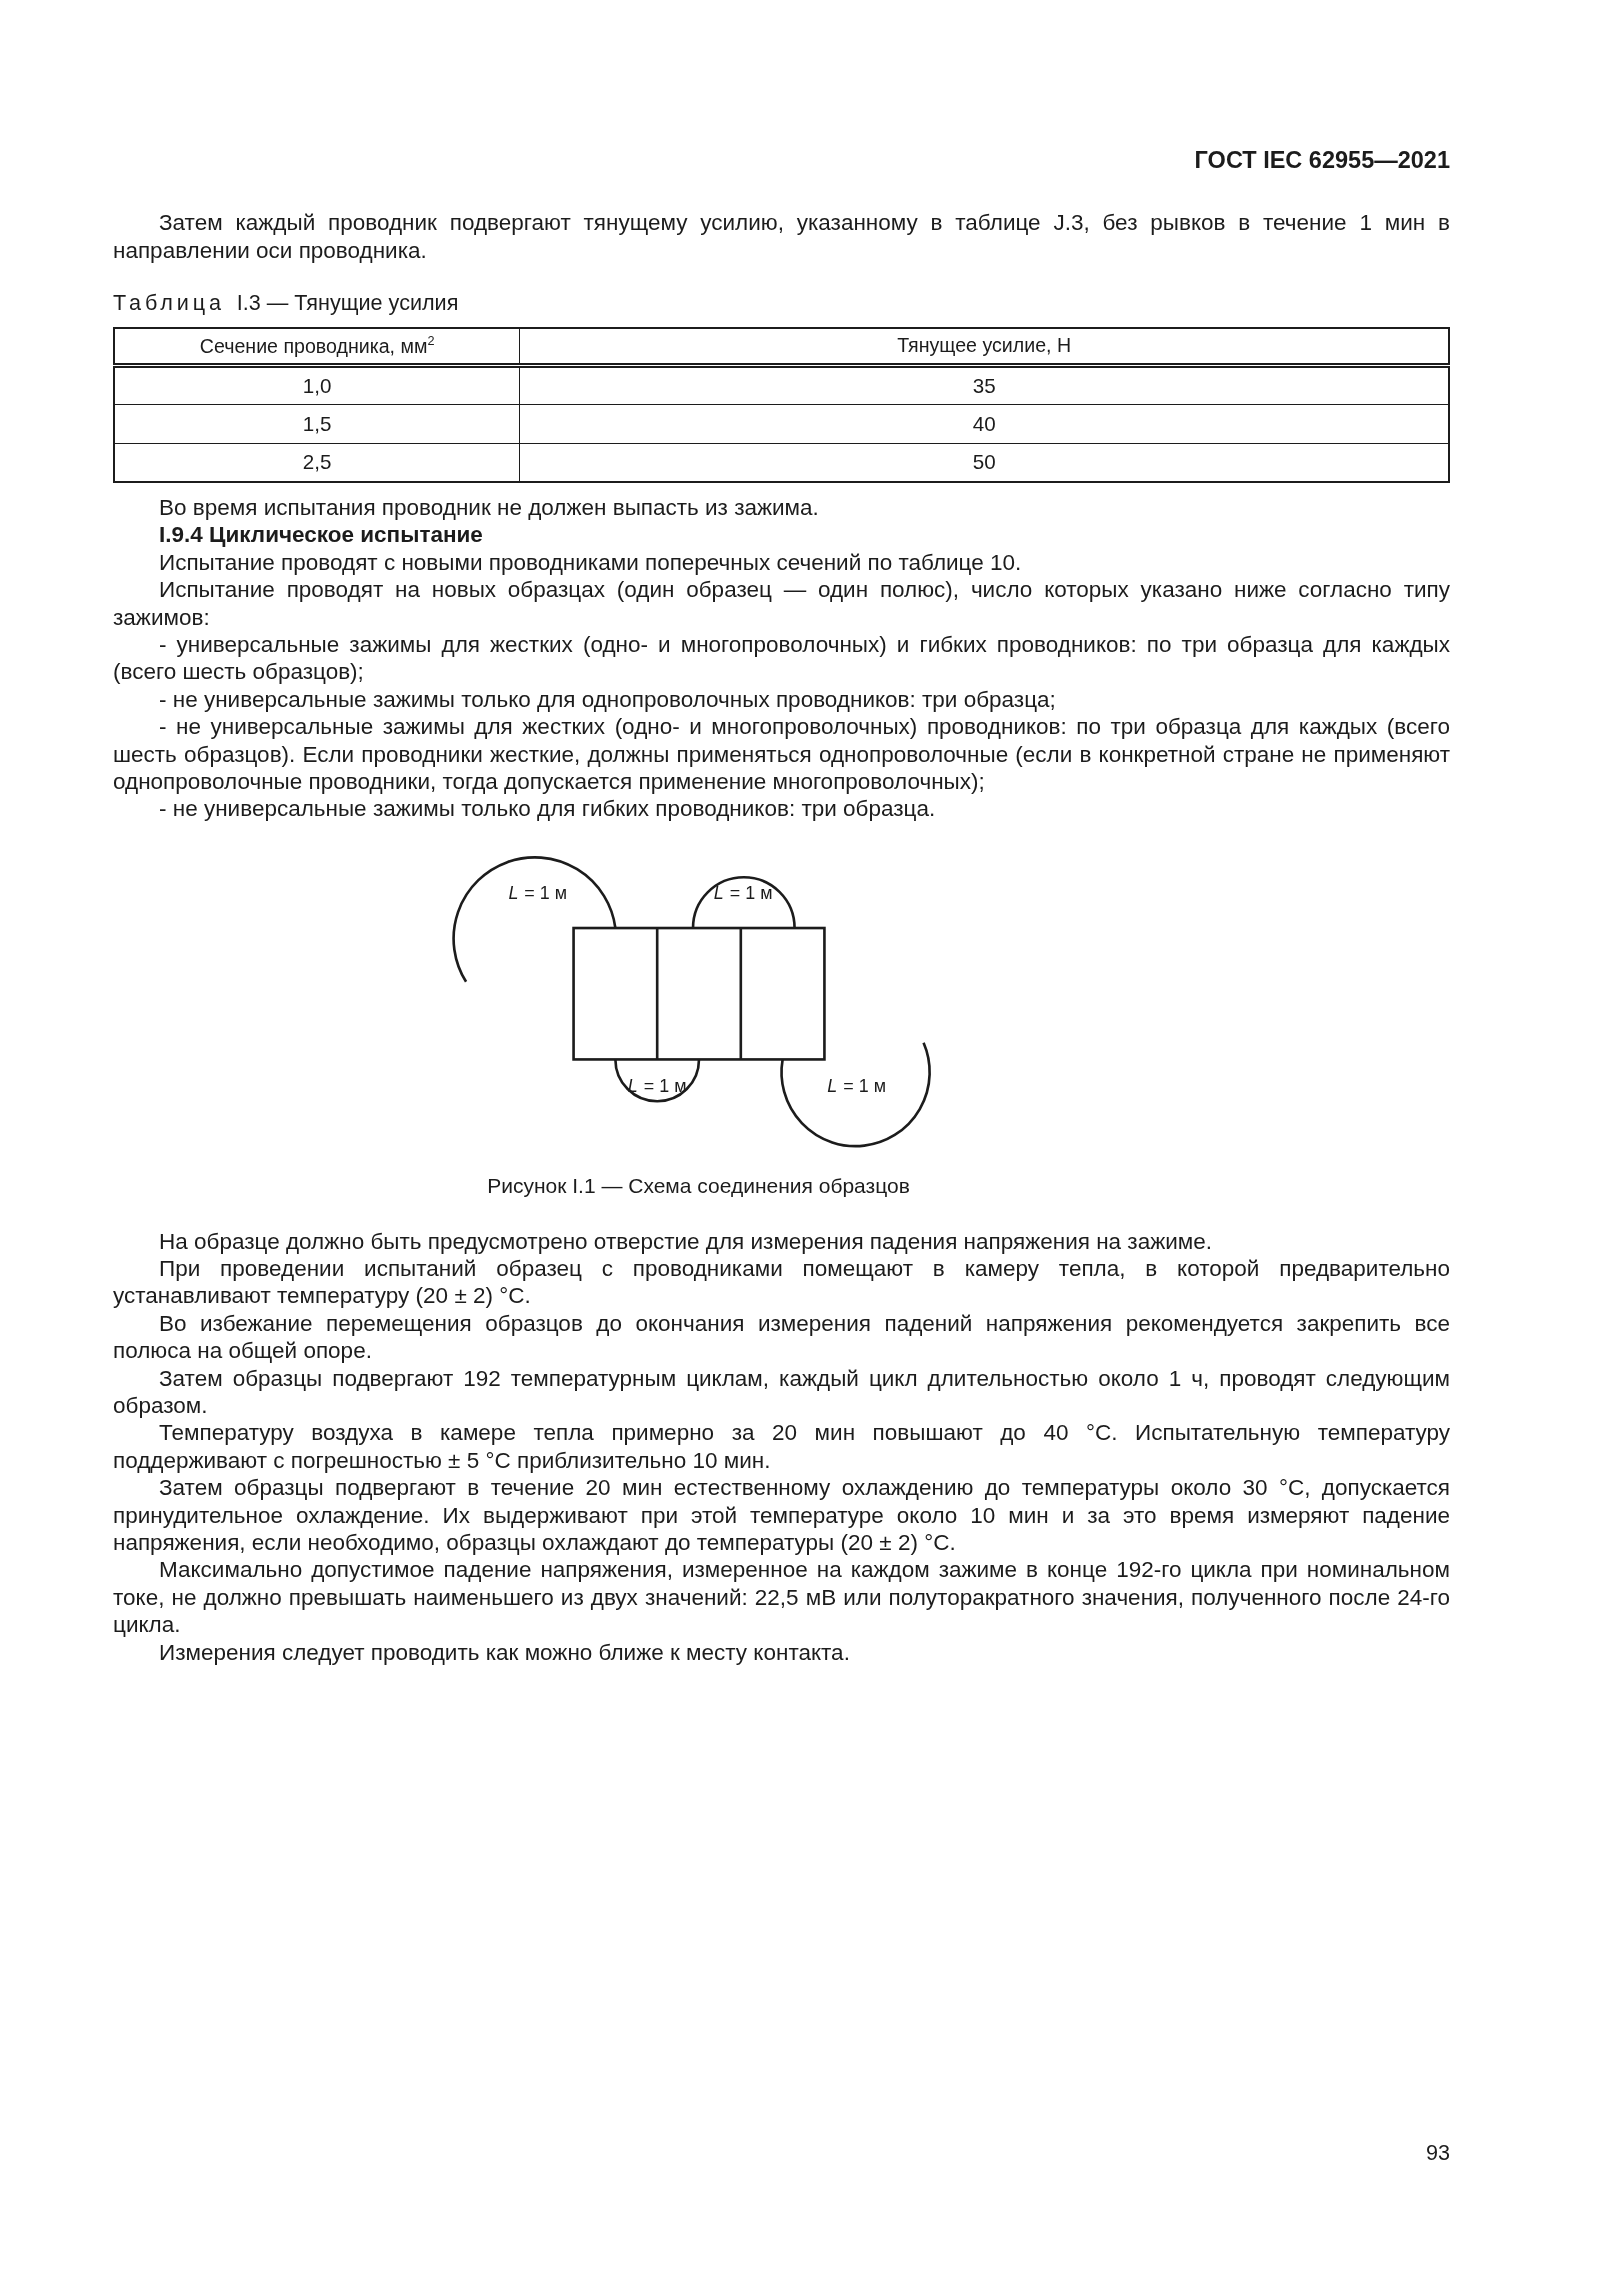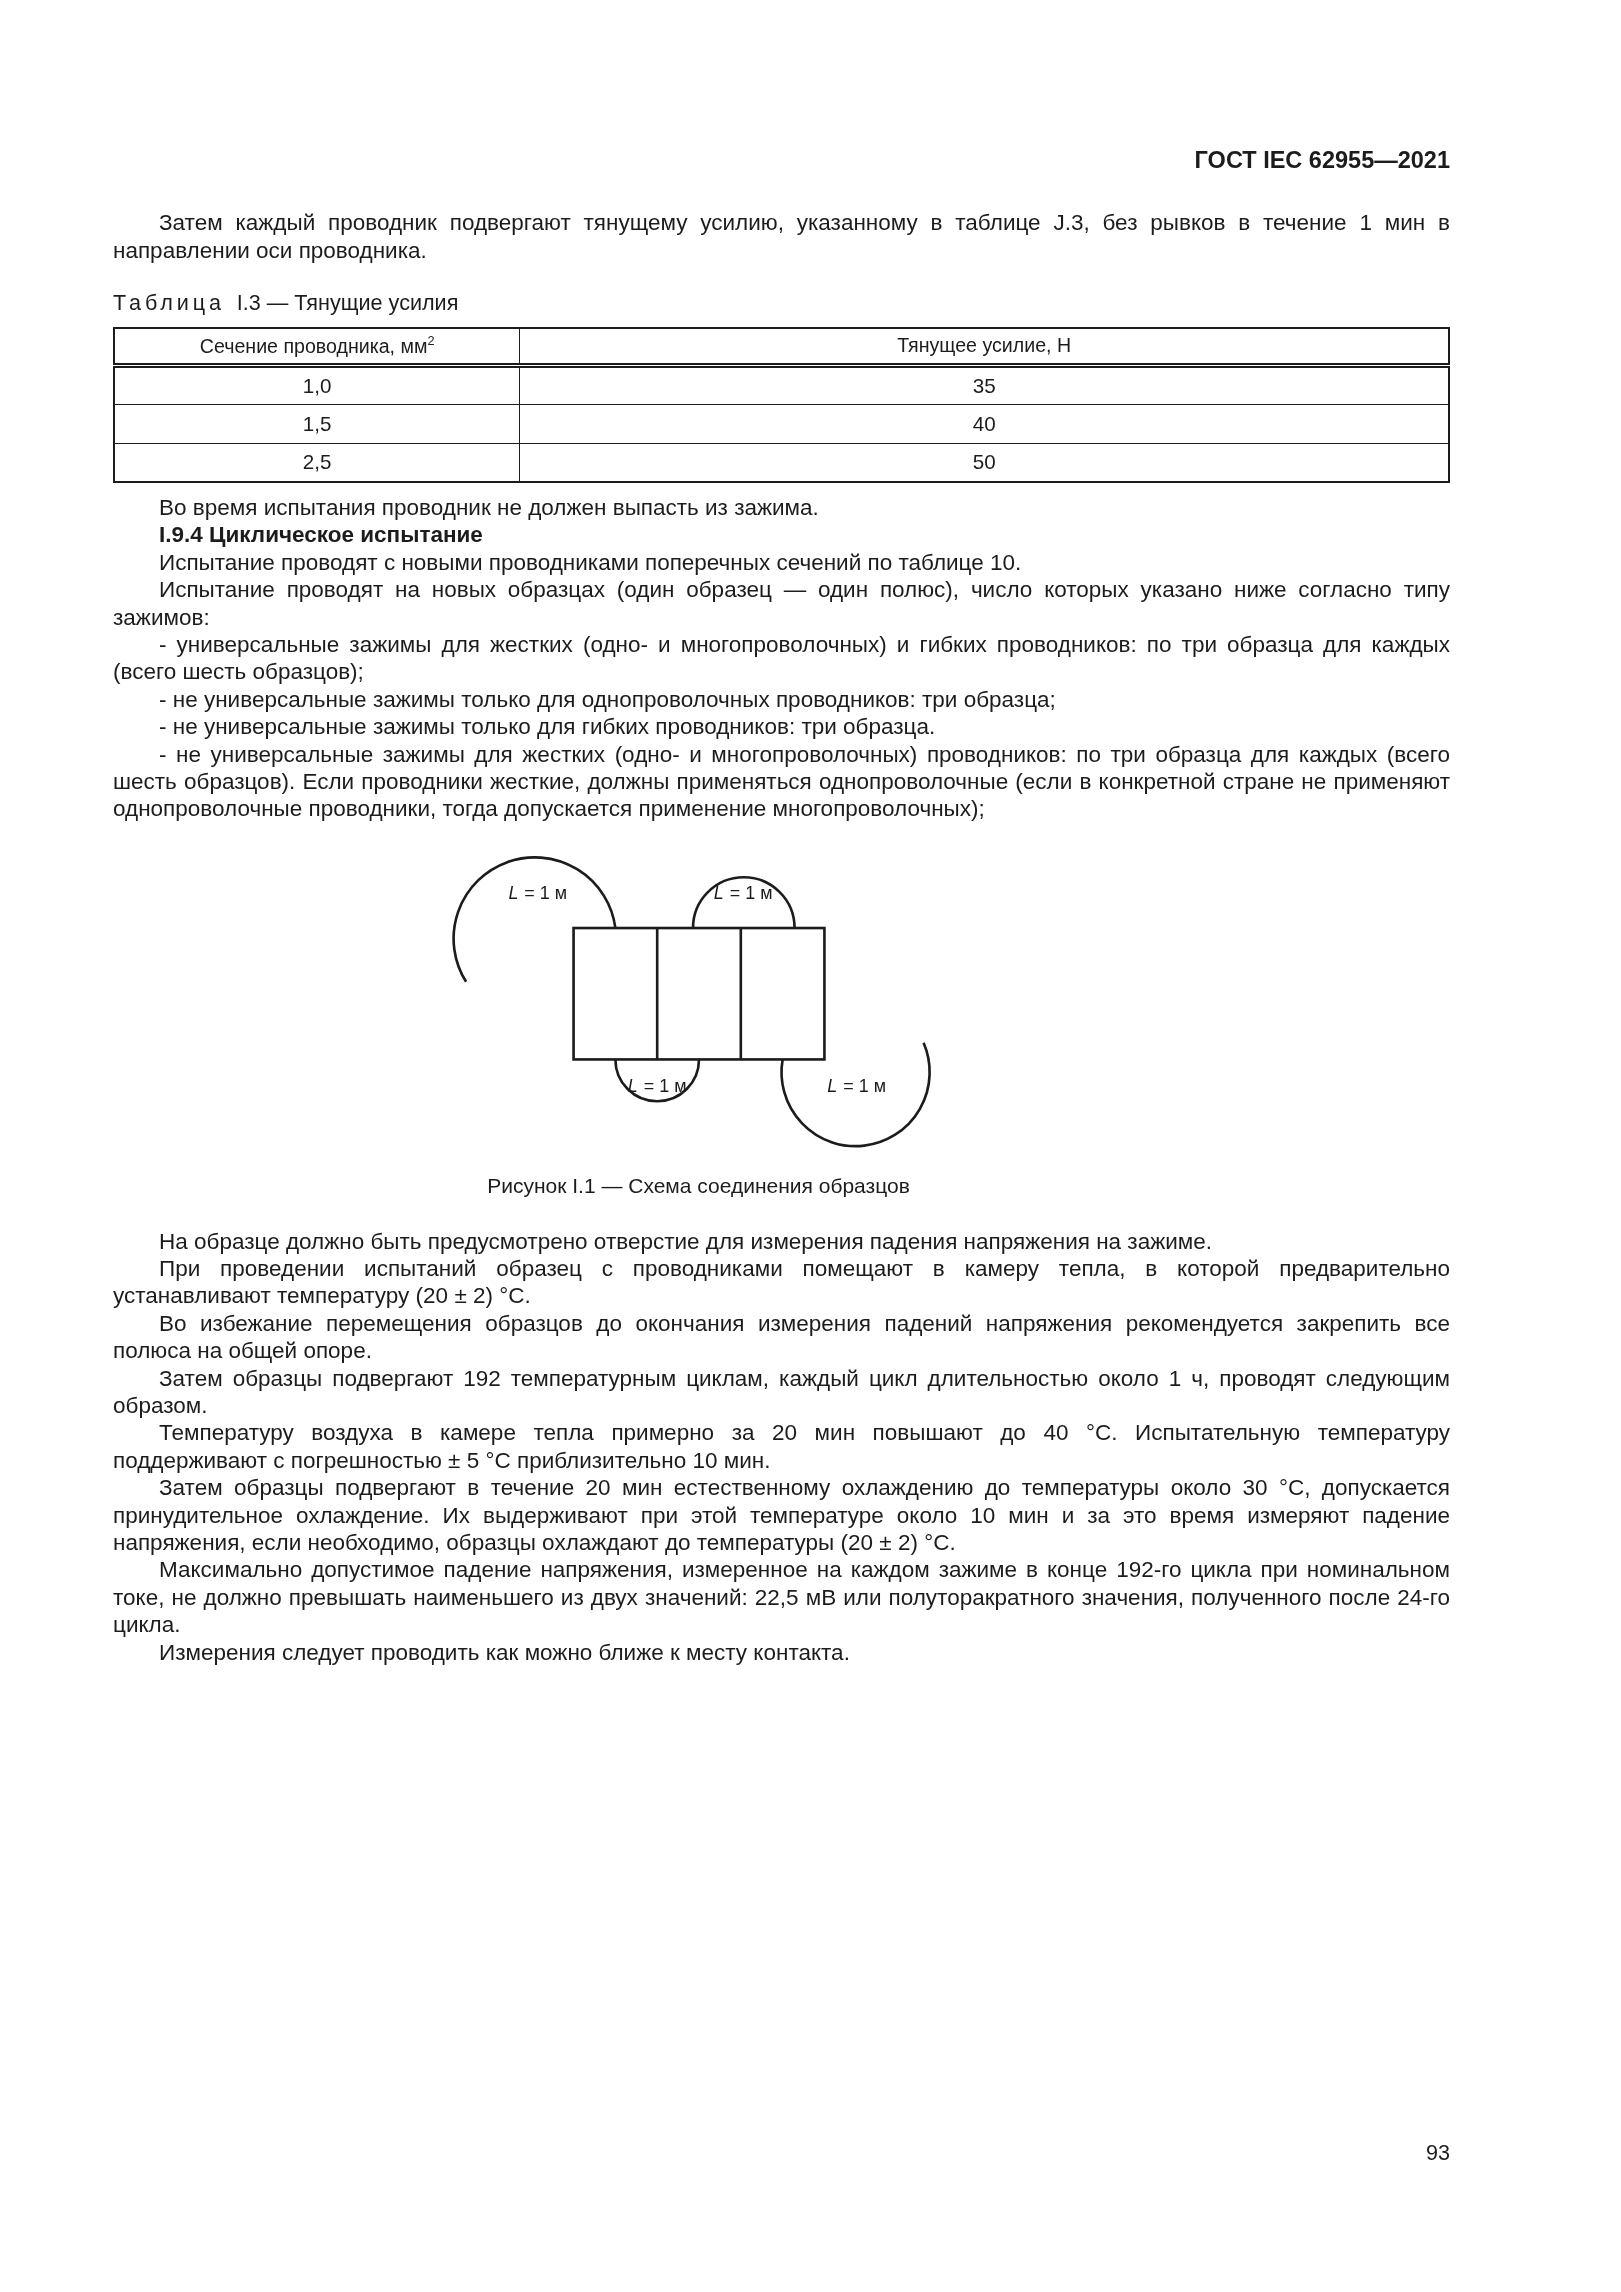--- a/index.html
+++ b/index.html
@@ -95,22 +95,22 @@
       </tr>
     </tbody>
   </table>
 
   <p class="body">Во время испытания проводник не должен выпасть из зажима.</p>
   <p class="body bold">I.9.4 Циклическое испытание</p>
   <p class="body">Испытание проводят с новыми проводниками поперечных сечений по таблице 10.</p>
   <p class="body">Испытание проводят на новых образцах (один образец — один полюс), число которых указано ниже согласно типу зажимов:</p>
   <p class="body">- универсальные зажимы для жестких (одно- и многопроволочных) и гибких проводников: по три образца для каждых (всего шесть образцов);</p>
   <p class="body">- не универсальные зажимы только для однопроволочных проводников: три образца;</p>
+  <p class="body">- не универсальные зажимы для жестких (одно- и многопроволочных) проводников: по три образца для каждых (всего шесть образцов). Если проводники жесткие, должны применяться однопроволочные (если в конкретной стране не применяют однопроволочные проводники, тогда допускается применение многопроволочных);</p>
   <p class="body">- не универсальные зажимы только для гибких проводников: три образца.</p>
-  <p class="body">- не универсальные зажимы для жестких (одно- и многопроволочных) проводников: по три образца для каждых (всего шесть образцов). Если проводники жесткие, должны применяться однопроволочные (если в конкретной стране не применяют однопроволочные проводники, тогда допускается применение многопроволочных);</p>
 
   <div class="figure-block">
     <svg viewBox="0 -12 430 257" width="514" height="307" xmlns="http://www.w3.org/2000/svg">
       <g fill="none" stroke="#1c1c1c" stroke-width="2.2">
         <rect x="110" y="55" width="210" height="110"></rect>
         <line x1="180" y1="55" x2="180" y2="165"></line>
         <line x1="250" y1="55" x2="250" y2="165"></line>
         <path d="M 20 100 A 68 68 0 1 1 145 55"></path>
         <path d="M 210 55 A 42.5 42.5 0 1 1 295 55"></path>
         <path d="M 145 165 A 35 35 0 1 0 215 165"></path>

